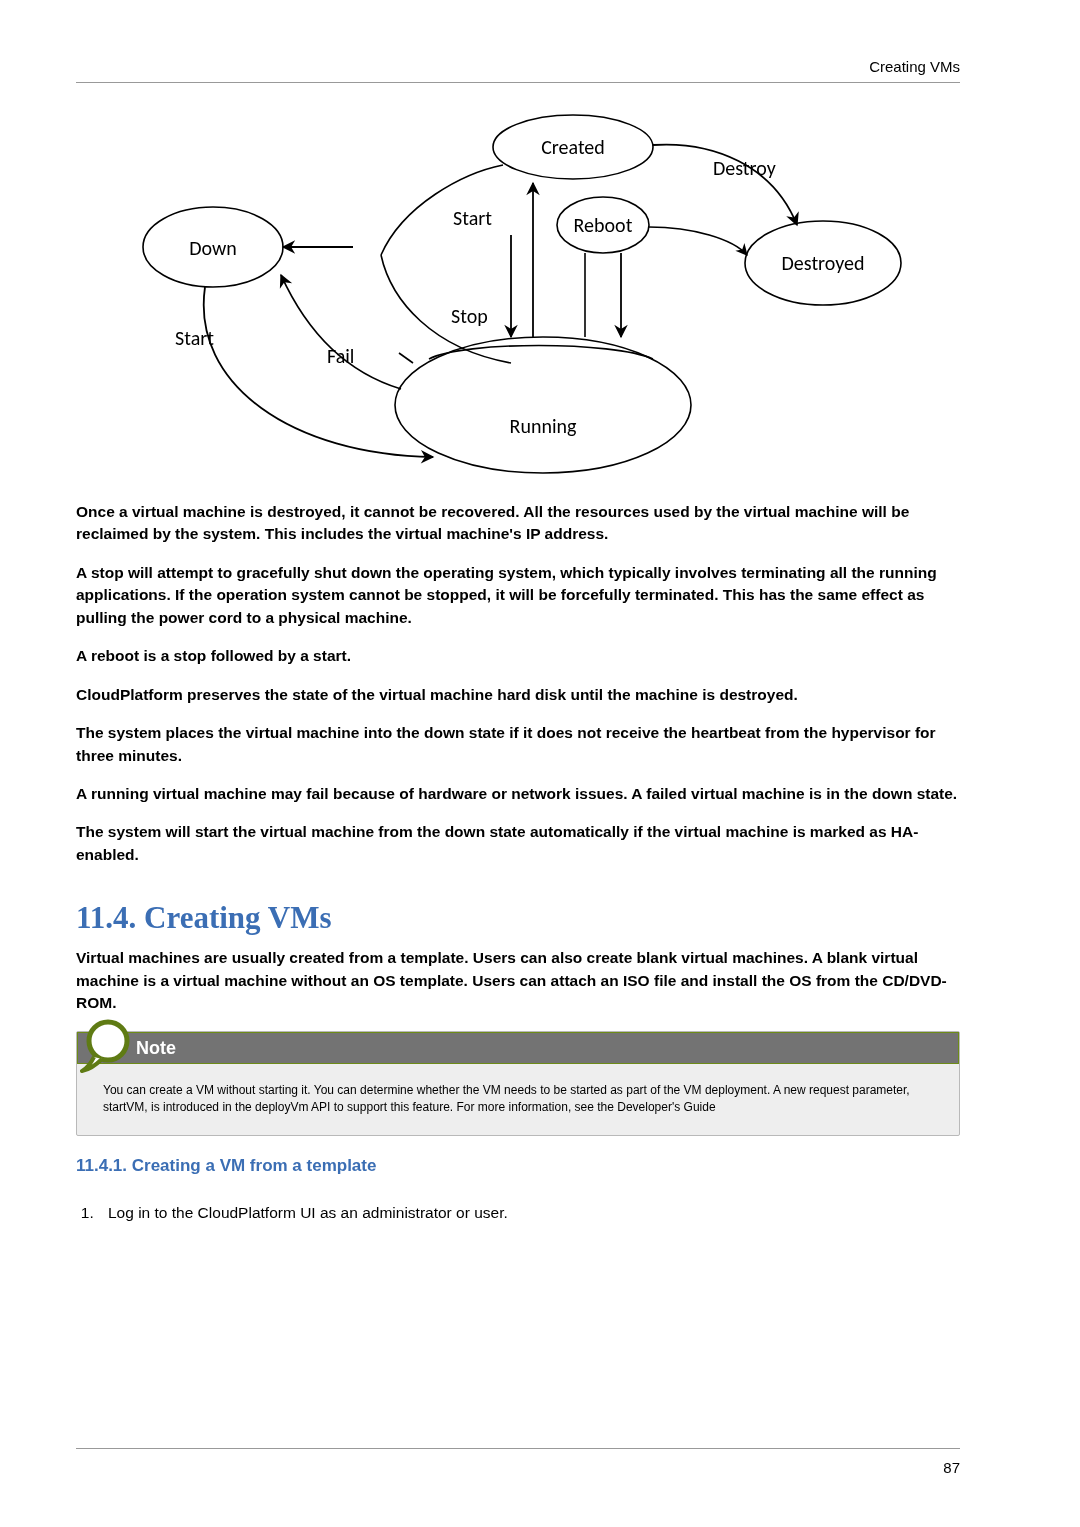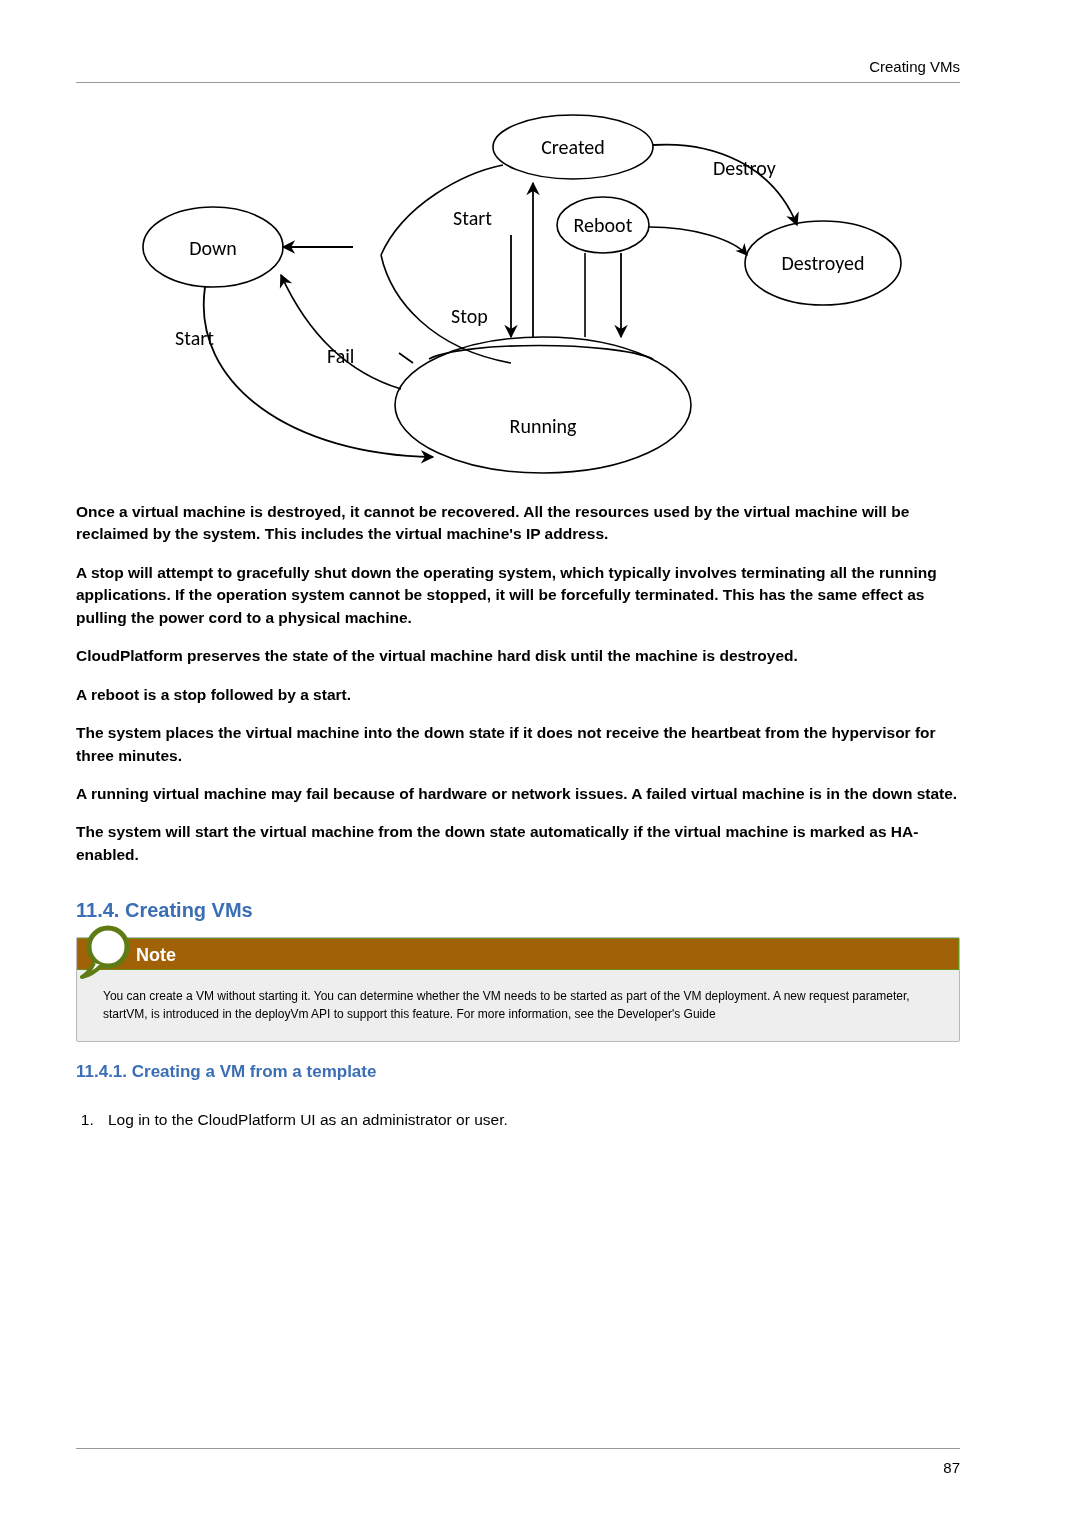--- a/index.html
+++ b/index.html
@@ -35,38 +35,39 @@
   .diagram {
     width: 770px;
     height: 370px;
   }
   .para {
     margin: 0 0 16px 0;
     font-weight: bold;
   }
   h2.section {
     color: #3b6eb4;
-    font-size: 20px;
+    font-size: 31px;
     font-weight: 700;
     margin: 30px 0 6px 0;
+    font-family: Liberation Serif, serif;
   }
   h3.subsection {
     color: #3b6eb4;
     font-size: 17px;
     font-weight: 700;
     margin: 18px 0 4px 0;
   }
   .note-box {
     border: 1px solid #b9b9b9;
     background: #eeeeee;
     border-radius: 2px;
     margin: 12px 0 14px 0;
   }
   .note-header {
-    background: #a16207;
+    background: #737373;
     color: #fff;
     border: 1px solid #6d8b17;
     display: flex;
     align-items: center;
     height: 30px;
     position: relative;
   }
   .note-icon-wrap {
     position: relative;
     width: 58px;
@@ -171,27 +172,28 @@
       <path d="M72,182 C58,280 160,350 300,352" fill="none" stroke="#000" stroke-width="1.8" marker-end="url(#arrow)"></path>
 
       <path d="M150,142 L220,142" fill="none" stroke="#000" stroke-width="1.8" marker-start="url(#arrow)"></path>
 
       <path d="M296,254 C330,236 480,236 520,254" fill="none" stroke="#000" stroke-width="1.6"></path>
     </svg>
   </div>
 
   <p class="para">Once a virtual machine is destroyed, it cannot be recovered. All the resources used by the virtual machine will be reclaimed by the system. This includes the virtual machine's IP address.</p>
   <p class="para">A stop will attempt to gracefully shut down the operating system, which typically involves terminating all the running applications. If the operation system cannot be stopped, it will be forcefully terminated. This has the same effect as pulling the power cord to a physical machine.</p>
+  <p class="para">A reboot is a stop followed by a start.</p>
   <p class="para">CloudPlatform preserves the state of the virtual machine hard disk until the machine is destroyed.</p>
-  <p class="para">A reboot is a stop followed by a start.</p>
   <p class="para">The system places the virtual machine into the down state if it does not receive the heartbeat from the hypervisor for three minutes.</p>
   <p class="para">A running virtual machine may fail because of hardware or network issues. A failed virtual machine is in the down state.</p>
   <p class="para">The system will start the virtual machine from the down state automatically if the virtual machine is marked as HA-enabled.</p>
 
   <h2 class="section">11.4. Creating VMs</h2>
+  <p class="para" style="margin-top:2px;">Virtual machines are usually created from a template. Users can also create blank virtual machines. A blank virtual machine is a virtual machine without an OS template. Users can attach an ISO file and install the OS from the CD/DVD-ROM.</p>
 
   <div class="note-box">
     <div class="note-header">
       <div class="note-icon-wrap">
         <svg width="58" height="54" viewBox="0 0 58 54" style="position:absolute;top:-14px;left:2px;">
           <circle cx="28" cy="22" r="19" fill="#fff" stroke="#5f7b14" stroke-width="5"></circle>
           <path d="M14,38 C10,46 6,50 2,52 C12,50 18,44 22,40" fill="#fff" stroke="#5f7b14" stroke-width="4" stroke-linejoin="round"></path>
           <circle cx="28" cy="22" r="15" fill="#fff"></circle>
         </svg>
       </div>

